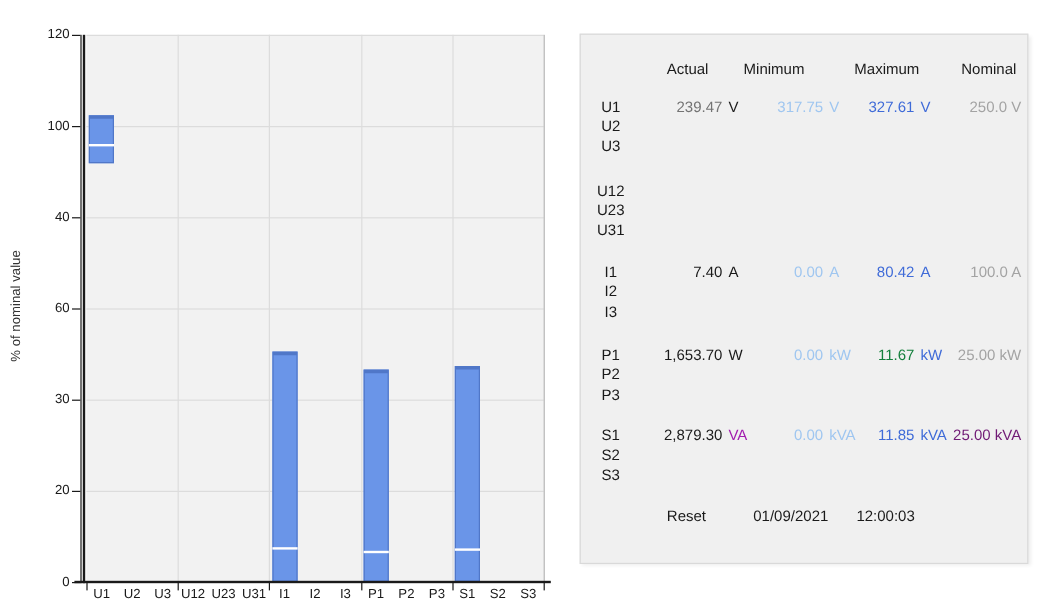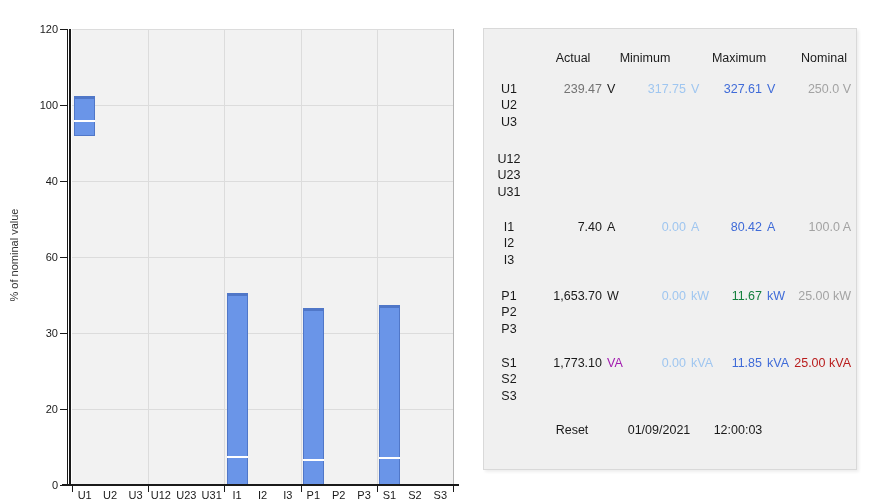--- a/index.html
+++ b/index.html
@@ -238,27 +238,27 @@
           <span class="c mnum" style="color: rgb(159, 198, 240);"></span>
           <span class="c munit" style="color: rgb(159, 198, 240);"></span>
           <span class="c xnum" style="color: rgb(63, 107, 216);"></span>
           <span class="c xunit" style="color: rgb(63, 107, 216);"></span>
           <span class="c nom" style="color: rgb(163, 163, 163);"></span>
         </div>
       </div>
       <div class="group" style="top: 326px;">
         <div class="trow">
           <span class="c c-label">S1</span>
-          <span class="c anum" style="color: rgb(26, 26, 26);">1,773.10</span>
+          <span class="c anum" style="color: rgb(26, 26, 26);">2,879.30</span>
           <span class="c aunit" style="color: #a21caf;">VA</span>
           <span class="c mnum" style="color: rgb(159, 198, 240);">0.00</span>
           <span class="c munit" style="color: rgb(159, 198, 240);">kVA</span>
           <span class="c xnum" style="color: rgb(63, 107, 216);">11.85</span>
           <span class="c xunit" style="color: rgb(63, 107, 216);">kVA</span>
-          <span class="c nom" style="color: #b91c1c;">25.00 kVA</span>
+          <span class="c nom" style="color: #701a75;">25.00 kVA</span>
         </div>
         <div class="trow">
           <span class="c c-label">S2</span>
           <span class="c anum" style="color: rgb(26, 26, 26);"></span>
           <span class="c aunit" style="color: rgb(26, 26, 26);"></span>
           <span class="c mnum" style="color: rgb(159, 198, 240);"></span>
           <span class="c munit" style="color: rgb(159, 198, 240);"></span>
           <span class="c xnum" style="color: rgb(63, 107, 216);"></span>
           <span class="c xunit" style="color: rgb(63, 107, 216);"></span>
           <span class="c nom" style="color: rgb(163, 163, 163);"></span>

